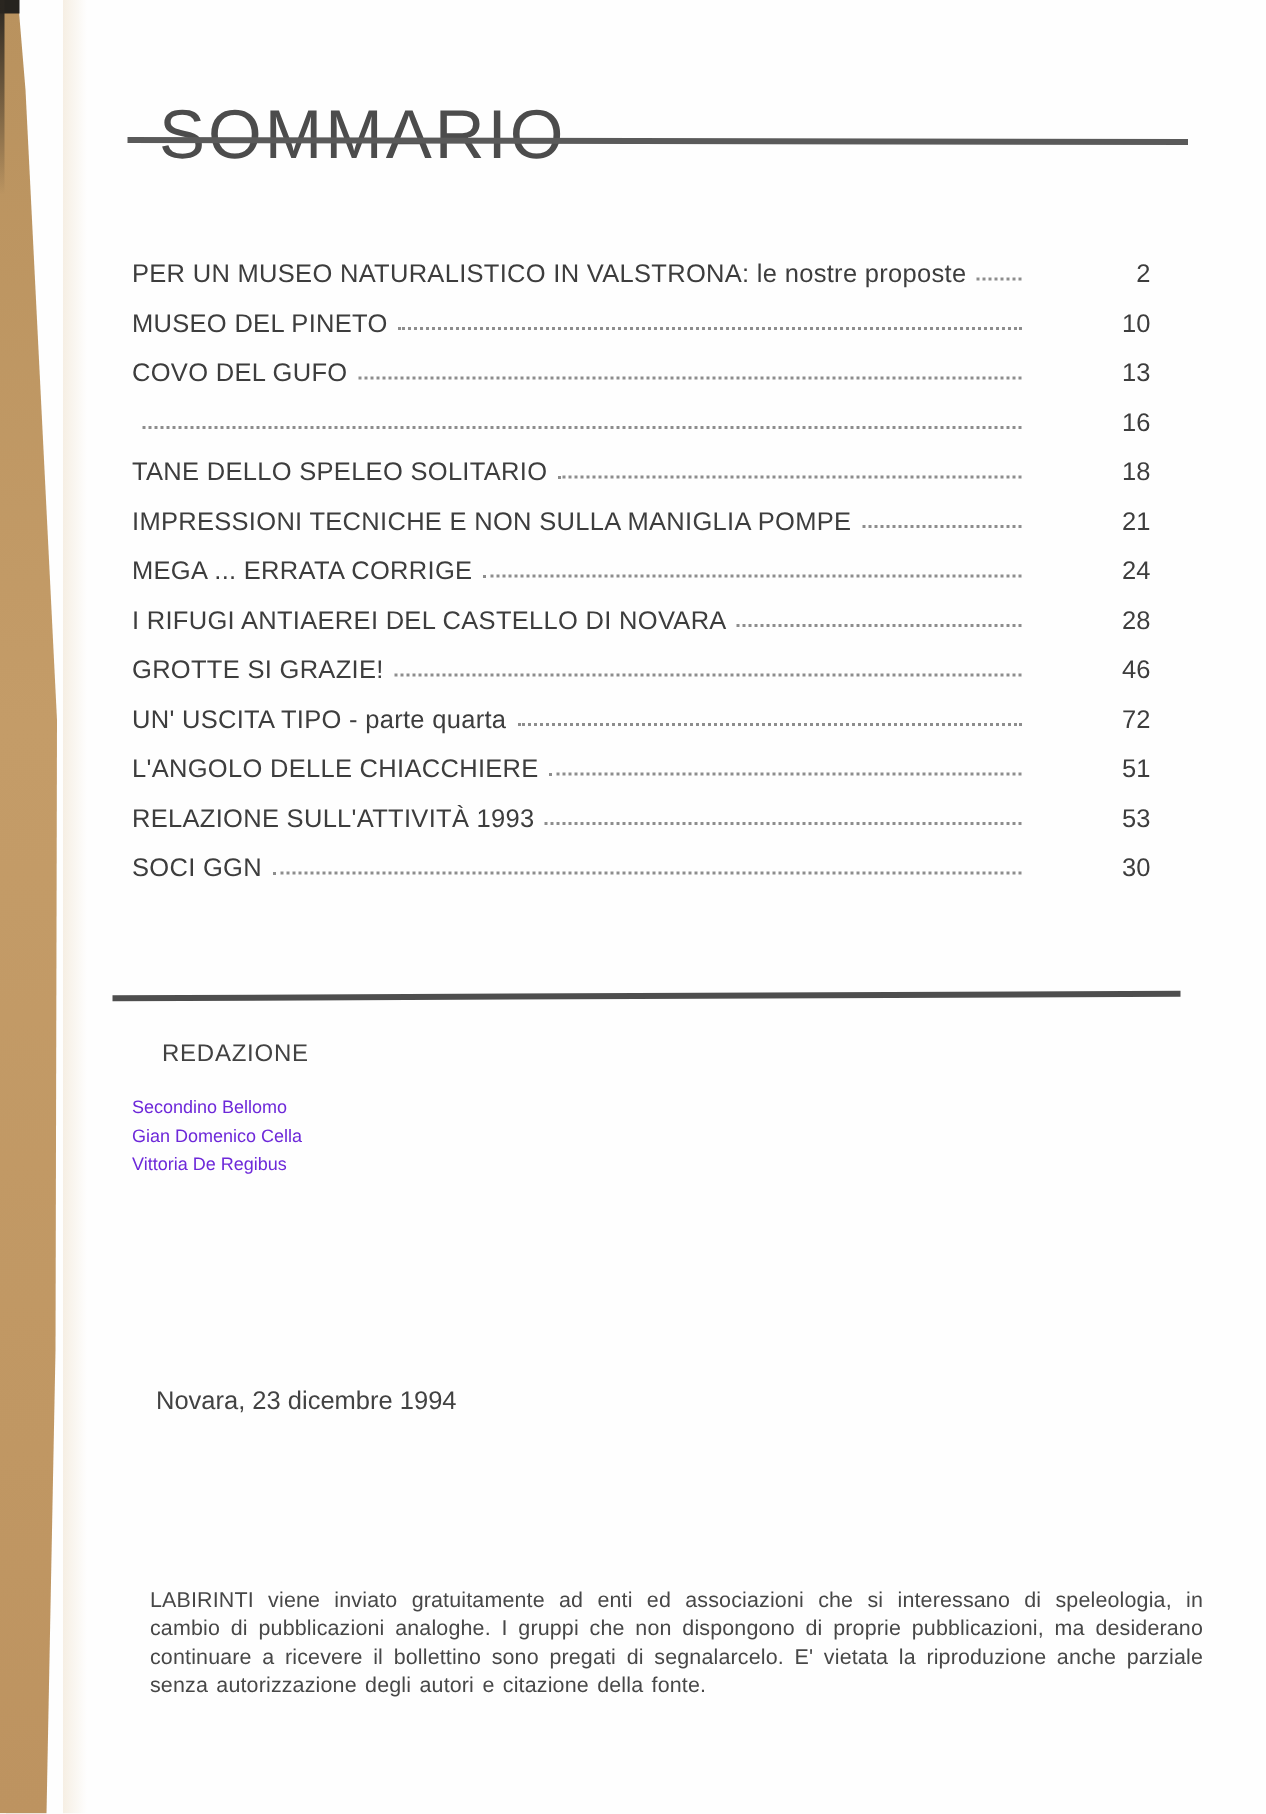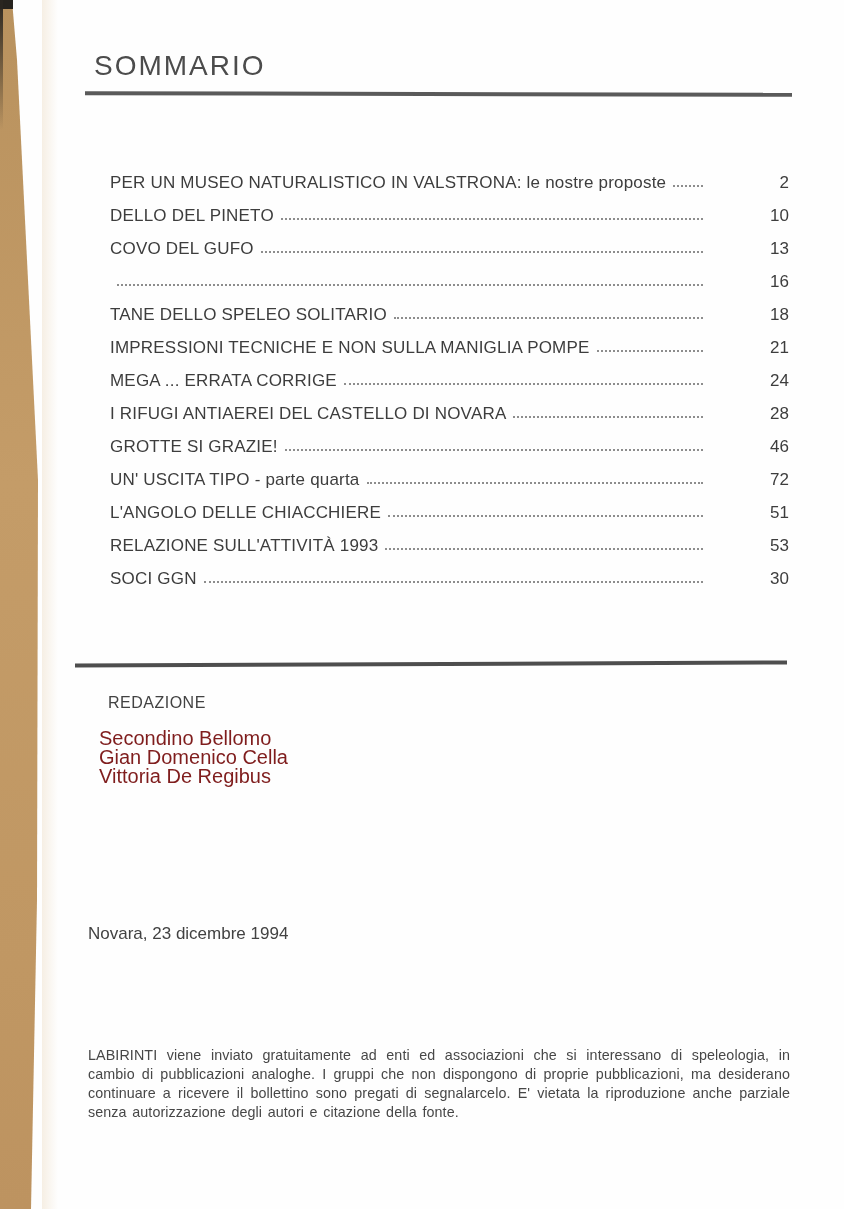--- a/index.html
+++ b/index.html
@@ -27,32 +27,32 @@
     position: absolute; left: 0; top: 0; width: 3px; height: 130px;
     background: linear-gradient(to bottom, #2a2620, rgba(42,38,32,0));
   }
   .edge-fade {
     position: absolute; left: 42px; top: 0; width: 16px; height: 1209px;
     background: linear-gradient(to right, rgba(236,220,196,0.45), rgba(255,255,255,0));
   }
 
   
   .page-title {
-    position: absolute; left: 88px; top: 44px; margin: 6px;
-    font-size: 28px; font-weight: 400; letter-spacing: 2px;
+    position: absolute; left: 88px; top: 44px; margin: 18px;
+    font-size: 46px; font-weight: 400; letter-spacing: 2px;
     color: #4c4c4c;
   }
   .title-rule {
     position: absolute; left: 85px; top: 92px; width: 707px; height: 4px;
     background: #5a5a5a;
     transform: rotate(0.12deg);
   }
 
   
-  .toc { position: absolute; left: 88px; top: 163px; width: 679px; margin-left: 22px; }
+  .toc { position: absolute; left: 88px; top: 163px; width: 679px; }
   .toc-row { height: 33px; display: flex; align-items: flex-end; }
   .toc-title {
     font-size: 17px; line-height: 1; padding-bottom: 5px;
     letter-spacing: 0.2px; color: #3d3d3d; white-space: nowrap;
   }
   .toc-leader {
     flex: 1; min-width: 18px;
     border-bottom: 2px dotted #8d8d8d;
     margin: 0 0 9px 7px;
   }
@@ -66,31 +66,31 @@
   .section-divider {
     position: absolute; left: 75px; top: 662px; width: 712px; height: 4px;
     background: #4e4e4e;
     transform: rotate(-0.25deg);
   }
   .redazione-heading {
     position: absolute; left: 88px; top: 694px;
     font-size: 16px; letter-spacing: 0.5px; color: #424242; margin-left: 20px;
   }
   .members {
-    position: absolute; left: 99px; top: 729px;
-    font-size: 20px; line-height: 19px; color: #7f1d1d;
+    position: absolute; left: 88px; top: 729px;
+    font-size: 12px; line-height: 19px; color: #6d28d9;
   }
 
   
   .date-line {
-    position: absolute; left: 88px; top: 924px;
+    position: absolute; left: 104px; top: 924px;
     font-size: 17px; color: #424242;
   }
   .colophon {
-    position: absolute; left: 88px; top: 1046px; width: 702px; margin: 0;
+    position: absolute; left: 88px; top: 1046px; width: 702px; margin: 12px;
     font-size: 14.3px; line-height: 19px; text-align: justify;
     color: #474747; letter-spacing: 0.1px; word-spacing: 1.5px;
   }
 </style>
 </head>
 <body>
 
 <div class="edge-tan"></div>
 <div class="edge-dark-top"></div>
 <div class="edge-dark-left"></div>
@@ -100,21 +100,21 @@
 <div class="title-rule"></div>
 
 <div class="toc" id="toc">
   <div class="toc-row">
     <span class="toc-title">PER UN MUSEO NATURALISTICO IN VALSTRONA: le nostre proposte</span>
     <span class="toc-leader"></span>
     <span class="toc-page">2</span>
   </div>
 
   <div class="toc-row">
-    <span class="toc-title">DELLO DEL PINETO</span>
+    <span class="toc-title">MUSEO DEL PINETO</span>
     <span class="toc-leader"></span>
     <span class="toc-page">10</span>
   </div>
 
   <div class="toc-row">
     <span class="toc-title">COVO DEL GUFO</span>
     <span class="toc-leader"></span>
     <span class="toc-page">13</span>
   </div>
 

